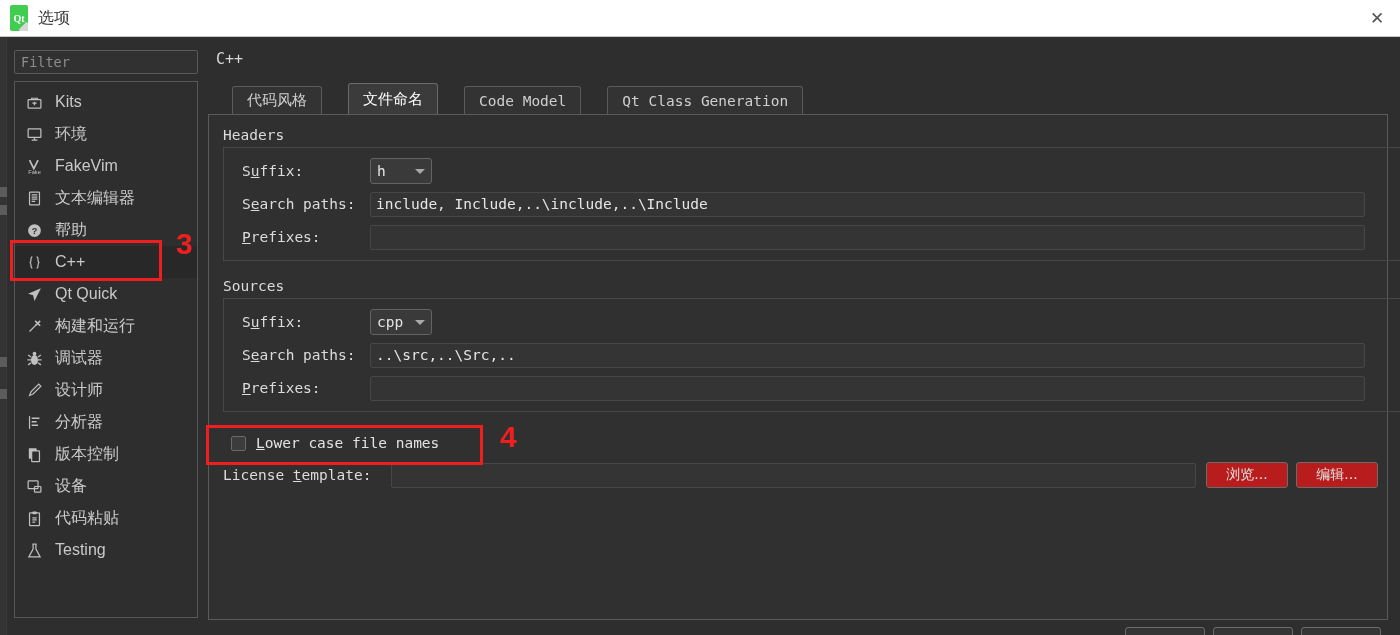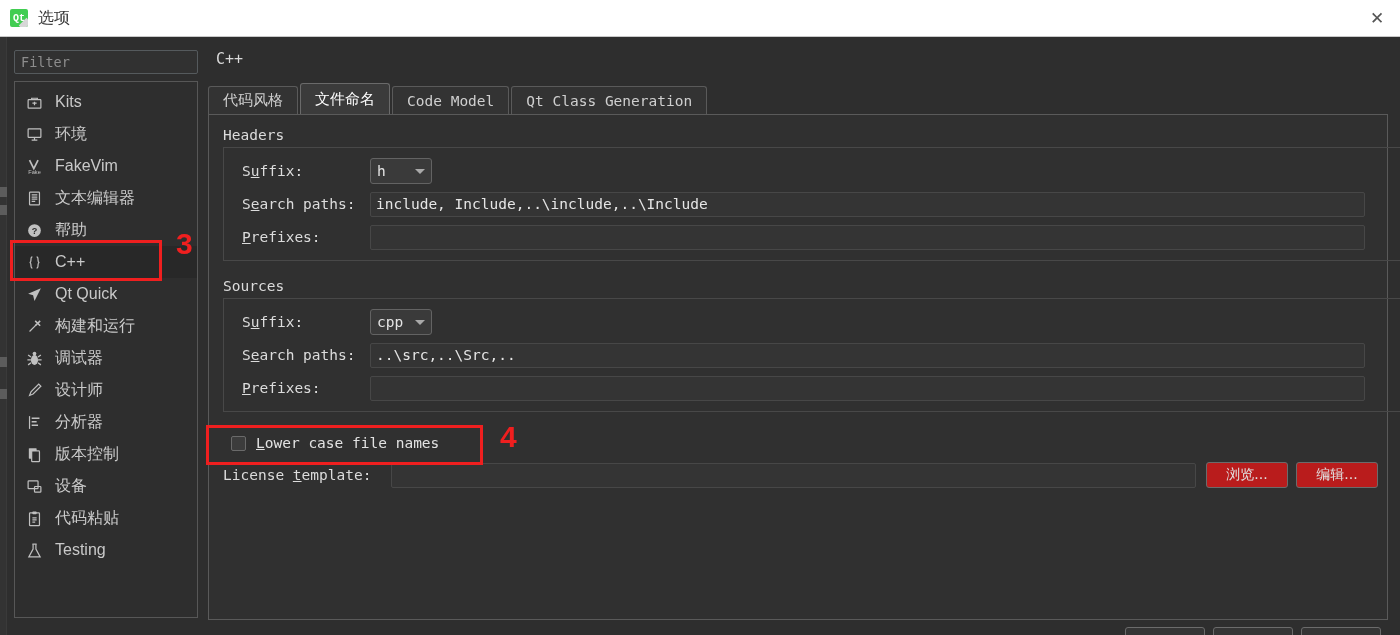--- a/index.html
+++ b/index.html
@@ -20,27 +20,27 @@
   
   .titlebar {
     position: absolute; left: 0; top: 0;
     width: 1400px; height: 37px;
     background: #ffffff;
     border-bottom: 1px solid #c8c8c8;
     display: flex; align-items: center;
   }
   .qt-logo {
     margin-left: 10px;
-    width: 18px; height: 18px;
+    width: 18px; height: 26px;
     background: #41cd52;
     border-radius: 2px;
     position: relative;
     display: flex; align-items: center; justify-content: center;
     font-size: 10px; font-weight: bold; color: #ffffff;
-    font-family: Liberation Mono, monospace;
+    font-family: Liberation Serif, serif;
     overflow: hidden;
   }
   .qt-logo::after {
     content: "";
     position: absolute; right: -4px; bottom: -4px;
     width: 11px; height: 11px;
     background: #d7d7d7;
     transform: rotate(45deg);
   }
   .qt-logo span { position: relative; z-index: 2; }
@@ -147,20 +147,21 @@
     background: #333333;
     border: 1px solid #5a5a5a;
     border-bottom: none;
     color: #cfcfcf;
     font-size: 14.5px;
     font-family: "DejaVu Sans Mono", monospace;
     margin-right: 2px;
     border-radius: 3px 3px 0 0;
     cursor: pointer;
     white-space: nowrap;
+    margin-left: 24px;
   }
   .tab.cjk { font-family: "DejaVu Sans", sans-serif; font-size: 15px; }
   .tab.active {
     background: #3b3b3b;
     height: 31px;
     color: #ffffff;
     border-color: #6a6a6a;
   }
 
   .tabpane {

